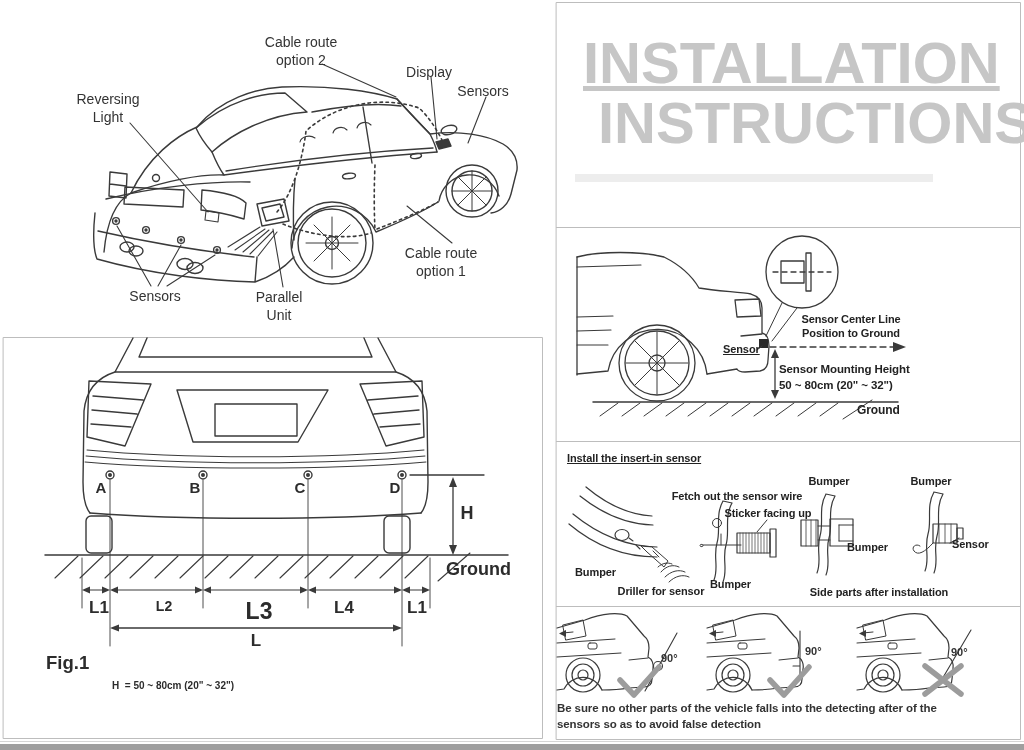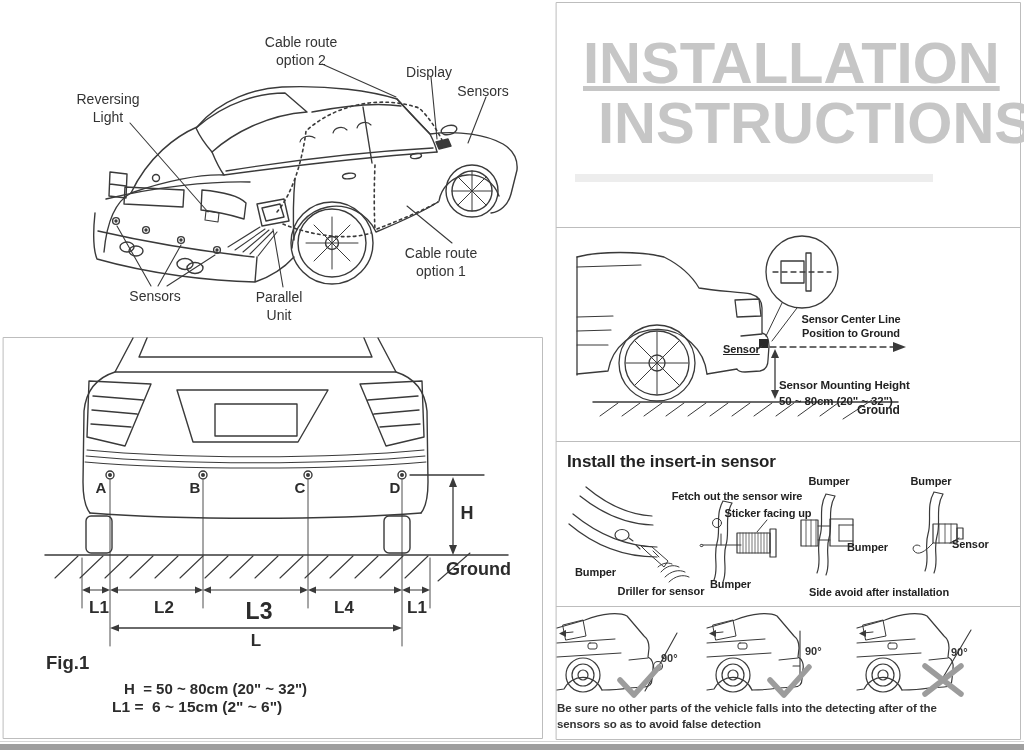--- a/index.html
+++ b/index.html
@@ -263,47 +263,46 @@
   <div class="lbl dlab c" style="left:441px; top:244px;">Cable route
 option 1</div>
 
   <div class="lbl figtxt c" style="left:101px; top:478px; font-size:15px;">A</div>
   <div class="lbl figtxt c" style="left:195px; top:478px; font-size:15px;">B</div>
   <div class="lbl figtxt c" style="left:300px; top:478px; font-size:15px;">C</div>
   <div class="lbl figtxt c" style="left:395px; top:478px; font-size:15px;">D</div>
   <div class="lbl figtxt c" style="left:467px; top:502px; font-size:18px;">H</div>
   <div class="lbl figtxt" style="left:446px; top:558px; font-size:18px;">Ground</div>
   <div class="lbl figtxt c" style="left:99px;  top:597px; font-size:17px;">L1</div>
-  <div class="lbl figtxt c" style="left:164px; top:597px; font-size:17px;">L2</div>
+  <div class="lbl figtxt c" style="left:164px; top:597px; font-size:14px;">L2</div>
   <div class="lbl figtxt c" style="left:259px; top:597px; font-size:23px;">L3</div>
   <div class="lbl figtxt c" style="left:344px; top:597px; font-size:17px;">L4</div>
   <div class="lbl figtxt c" style="left:417px; top:597px; font-size:17px;">L1</div>
   <div class="lbl figtxt c" style="left:256px; top:630px; font-size:17px;">L</div>
   <div class="lbl" style="left:46px; top:651px; font-size:18.5px; font-weight:700;">Fig.1</div>
-  <div class="lbl figtxt" style="left:112px; top:679px; font-size:15px;margin-left:12px;">H  = 50 ~ 80cm (20" ~ 32")</div>
-  <div class="lbl figtxt" style="left:112px; top:697px; font-size:15.5px;">L1 =  6 ~ 15cm (2" ~ 6")</div>
+  <div class="lbl figtxt" style="left:112px; top:679px; font-size:10px;">H  = 50 ~ 80cm (20" ~ 32")</div>
 
   <div class="lbl small-b c" style="left:851px; top:312px;">Sensor Center Line
 Position to Ground</div>
   <div class="lbl small-b underl" style="left:723px; top:342px;">Sensor</div>
-  <div class="lbl small-b" style="left:779px; top:378px; font-size:11.5px; line-height:1.35;">Sensor Mounting Height
+  <div class="lbl small-b" style="left:779px; top:362px; font-size:11.5px; line-height:1.35;">Sensor Mounting Height
 50 ~ 80cm (20" ~ 32")</div>
   <div class="lbl small-b" style="left:857px; top:403px; font-size:12px;">Ground</div>
 
-  <div class="lbl small-b" style="left:567px; top:451px; font-size:17px;">Install the insert-in sensor</div>
+  <div class="lbl small-b" style="left:567px; top:451px; font-size:11px;text-decoration:underline;">Install the insert-in sensor</div>
   <div class="lbl small-b" style="left:575px; top:565px;">Bumper</div>
   <div class="lbl small-b c" style="left:661px; top:584px;">Driller for sensor</div>
   <div class="lbl small-b c" style="left:737px; top:489px;">Fetch out the sensor wire</div>
   <div class="lbl small-b c" style="left:768px; top:506px;">Sticker facing up</div>
   <div class="lbl small-b" style="left:710px; top:577px;">Bumper</div>
   <div class="lbl small-b c" style="left:829px; top:474px;">Bumper</div>
   <div class="lbl small-b" style="left:847px; top:540px;">Bumper</div>
   <div class="lbl small-b c" style="left:931px; top:474px;">Bumper</div>
   <div class="lbl small-b" style="left:952px; top:537px;">Sensor</div>
-  <div class="lbl small-b c" style="left:879px; top:585px;">Side avoid after installation</div>
+  <div class="lbl small-b c" style="left:879px; top:585px;">Side parts after installation</div>
 
   <div class="lbl" style="left:661px; top:651px; font-size:11px; font-weight:600; color:#333;">90°</div>
   <div class="lbl" style="left:805px; top:644px; font-size:11px; font-weight:600; color:#333;">90°</div>
   <div class="lbl" style="left:951px; top:645px; font-size:11px; font-weight:600; color:#333;">90°</div>
   <div class="lbl" style="left:557px; top:701px; font-size:11.5px; font-weight:700; color:#333; line-height:1.35; letter-spacing:-0.1px;">Be sure no other parts of the vehicle falls into the detecting after of the
 sensors so as to avoid false detection</div>
 
 </div>
 
 </body></html>

